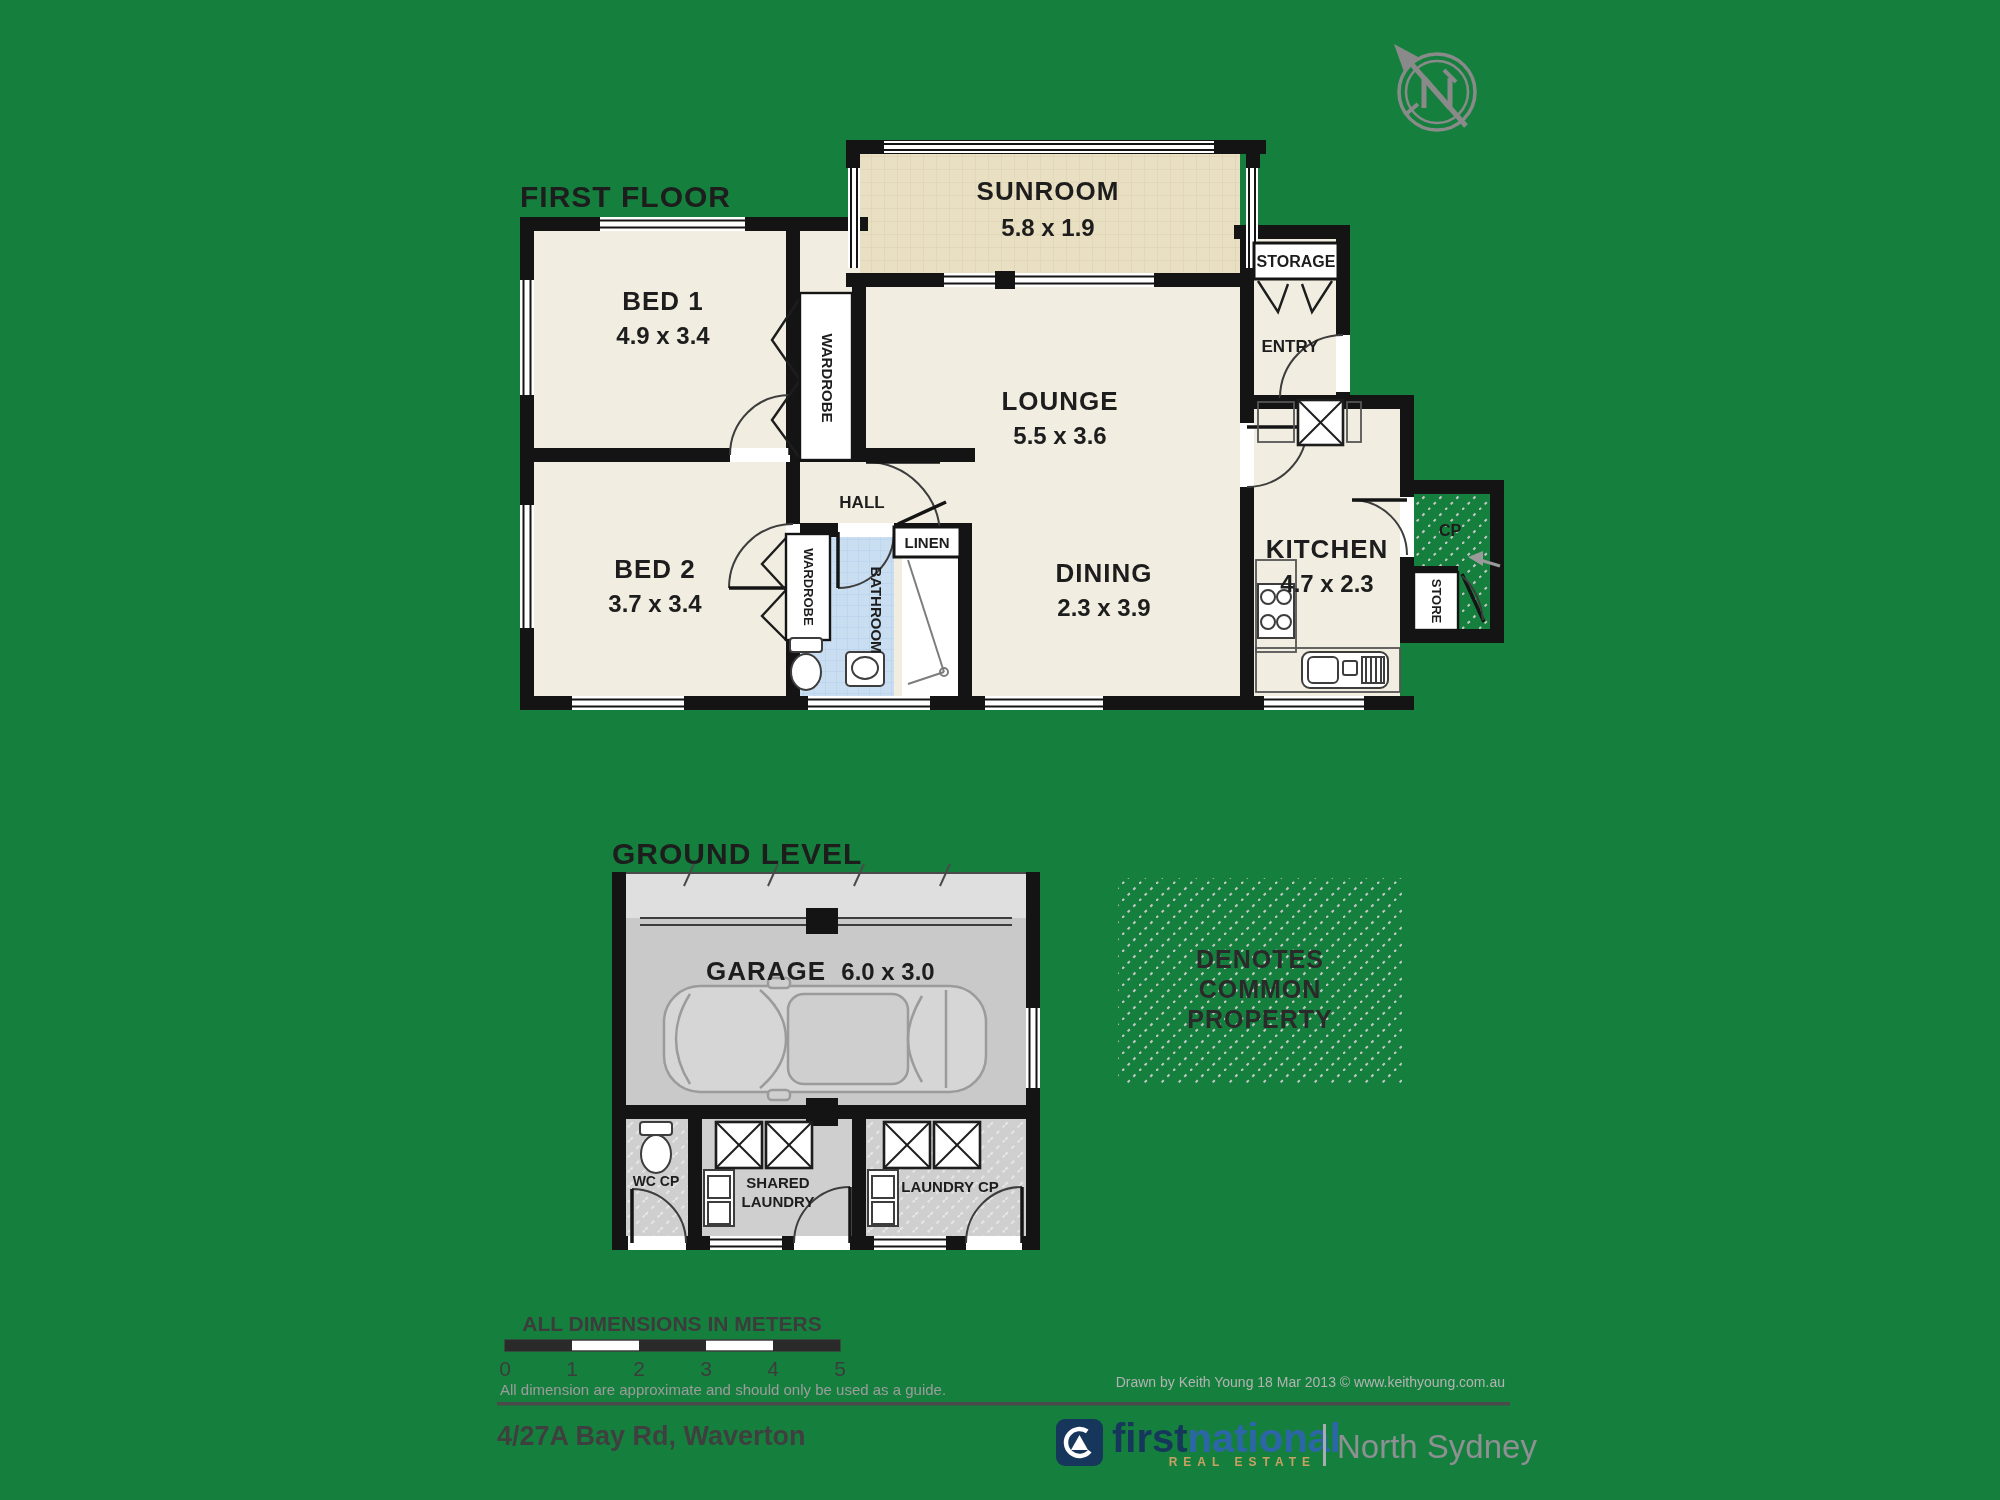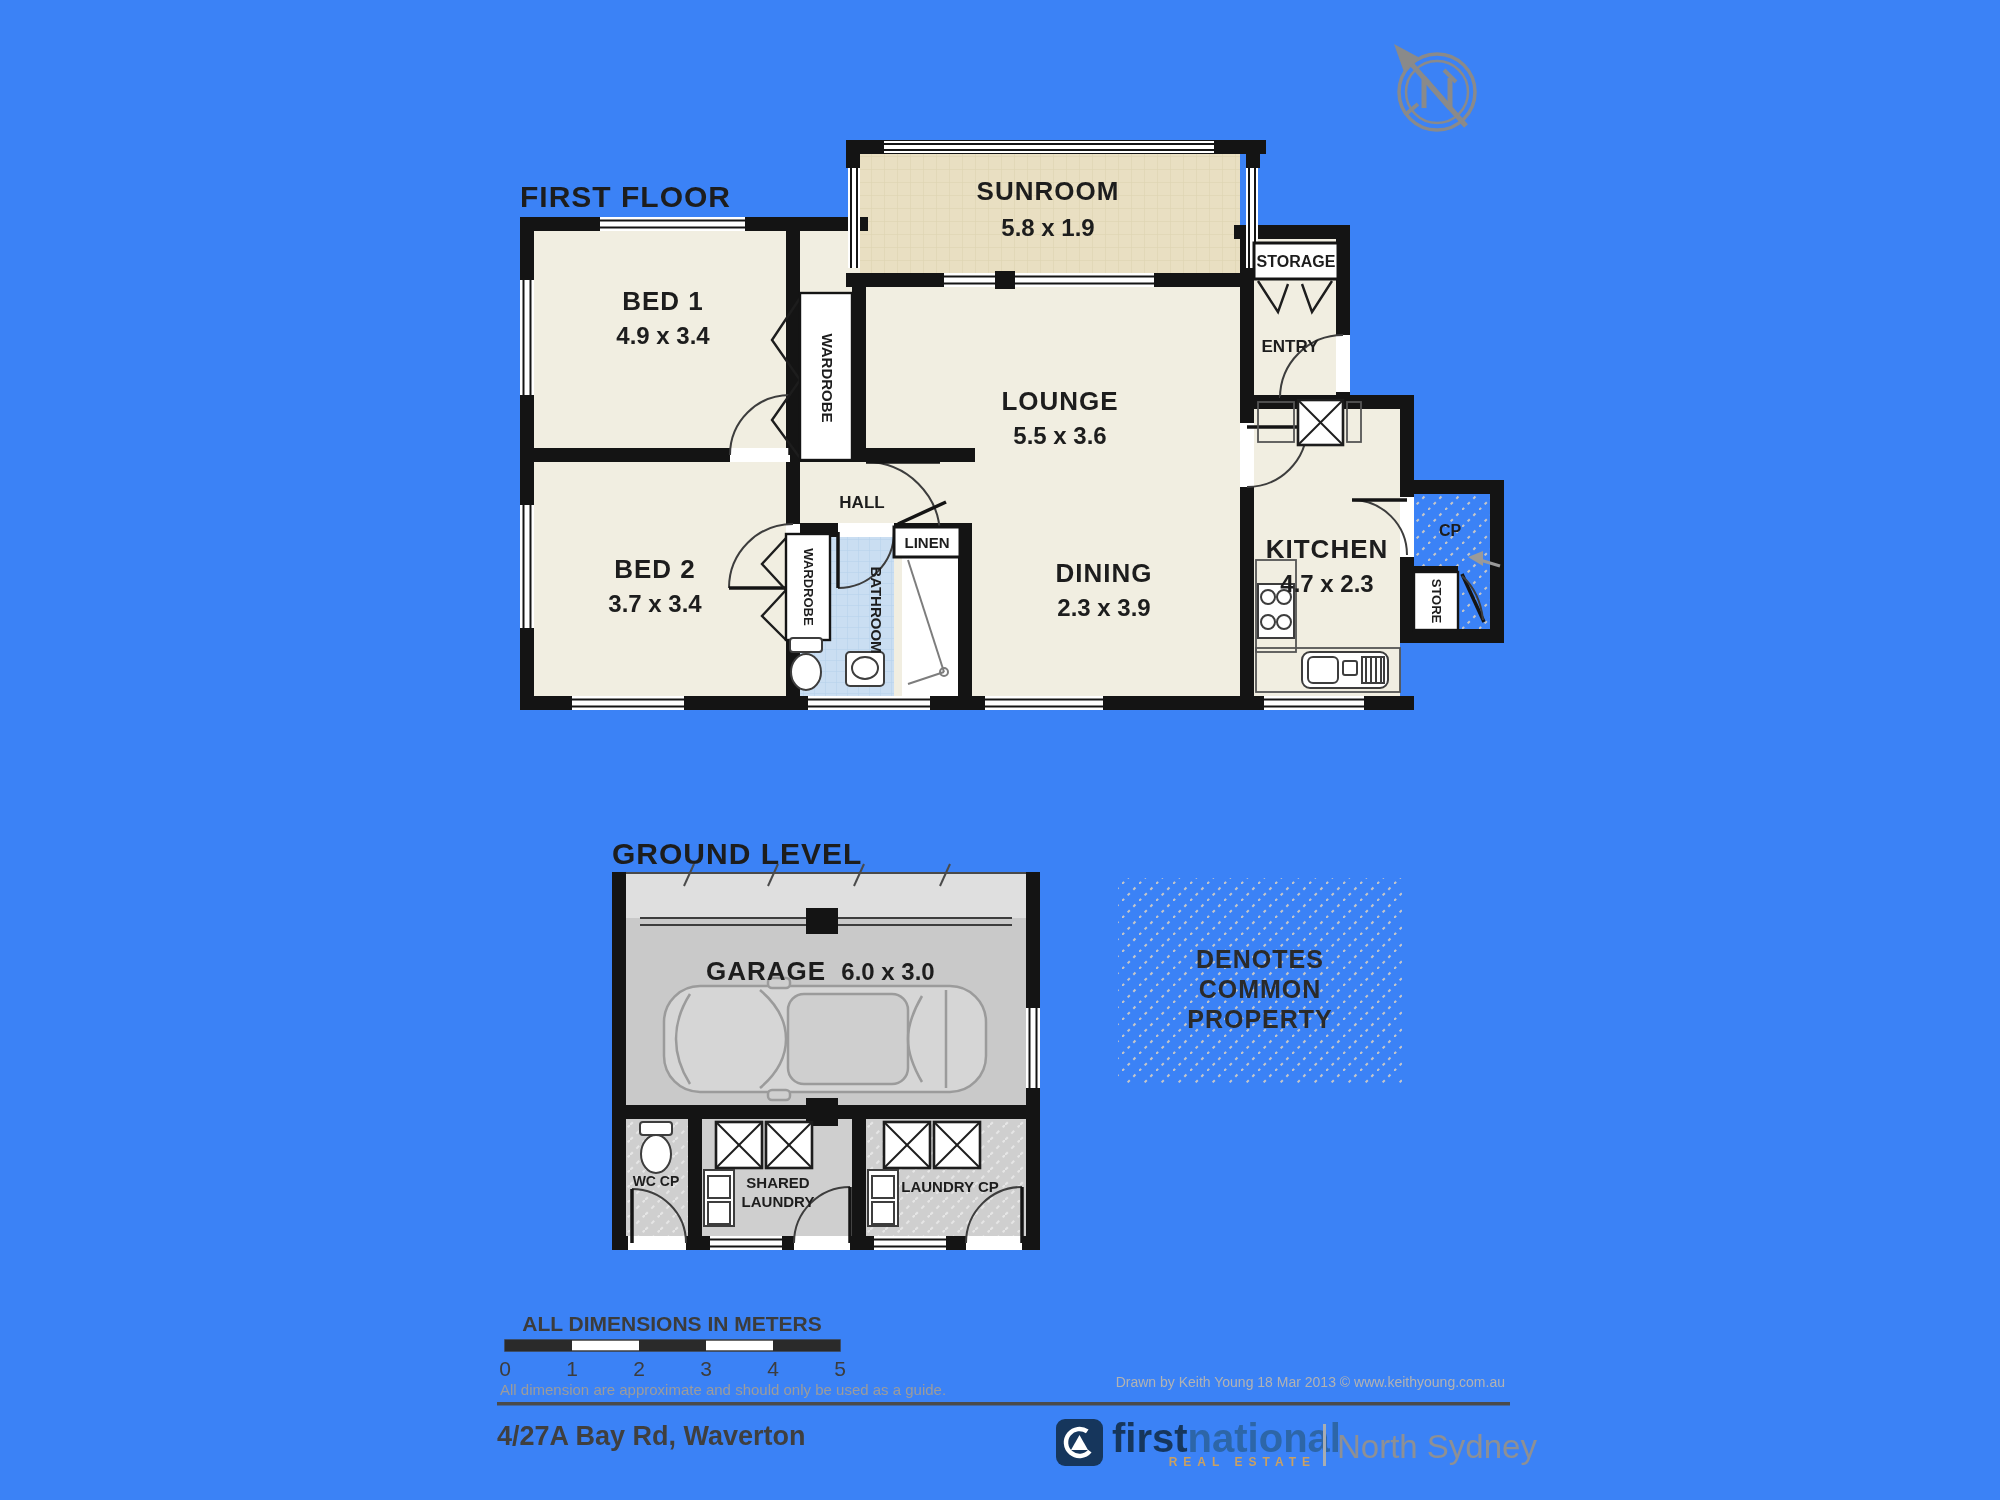--- a/index.html
+++ b/index.html
@@ -1,16 +1,16 @@
 <!DOCTYPE html>
 <html><head>
 <meta charset="utf-8">
 <style>
   html,body{margin:0;padding:0;background:#ffffff;}
-  .canvas{position:relative;width:2000px;height:1500px;background:#3b82f6;overflow:hidden;}
+  .canvas{position:relative;width:2000px;height:1500px;background:#15803d;overflow:hidden;}
   svg{display:block;}
   text{font-family:"Liberation Sans","DejaVu Sans",sans-serif;}
   .t-title{font-size:30px;font-weight:bold;fill:#1d1d1d;letter-spacing:1px;}
   .t-room{font-size:26px;font-weight:bold;fill:#1d1d1d;letter-spacing:1px;}
   .t-dims{font-size:24px;font-weight:bold;fill:#1d1d1d;}
   .t-small{font-size:17px;font-weight:bold;fill:#1d1d1d;}
   .t-tiny{font-size:15px;font-weight:bold;fill:#1d1d1d;}
   .t-vert{font-size:15px;font-weight:bold;fill:#1d1d1d;}
   .t-legend{font-size:25px;font-weight:bold;fill:#2a2a2a;letter-spacing:1px;}
   .t-scale-title{font-size:21px;font-weight:bold;fill:#3c3c3c;}

